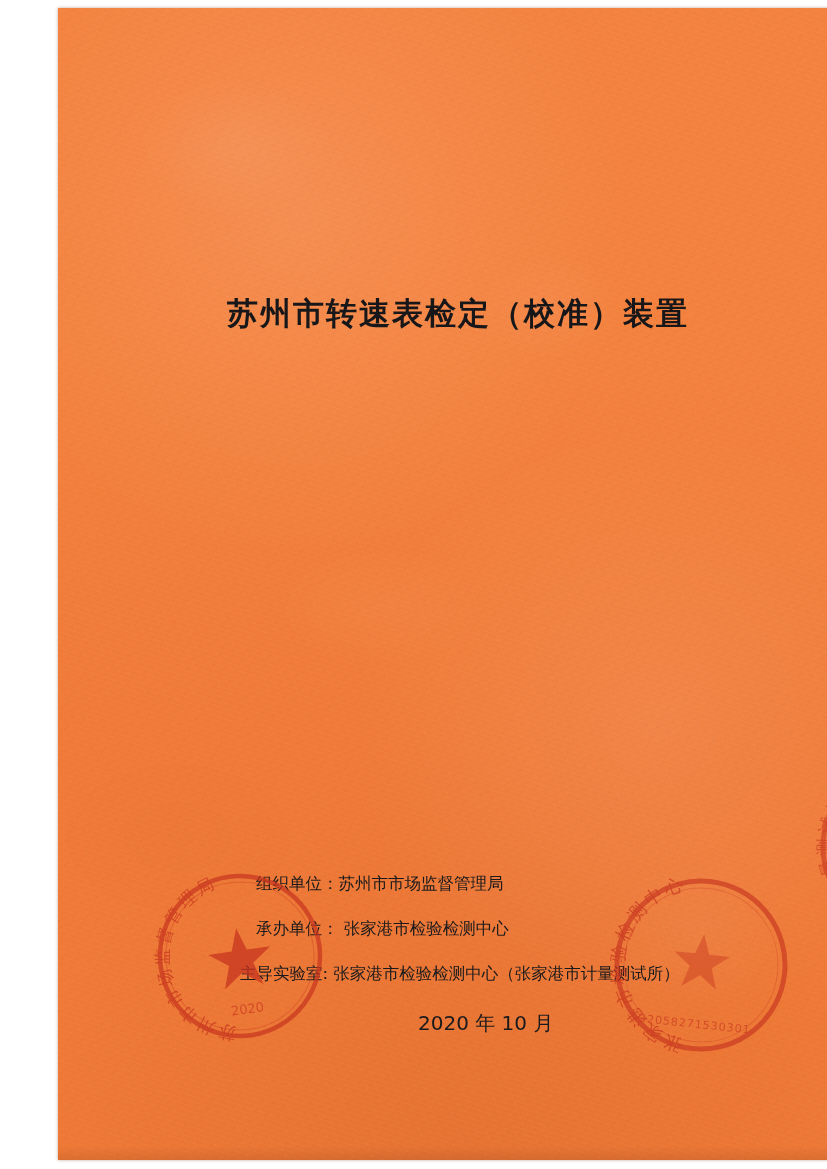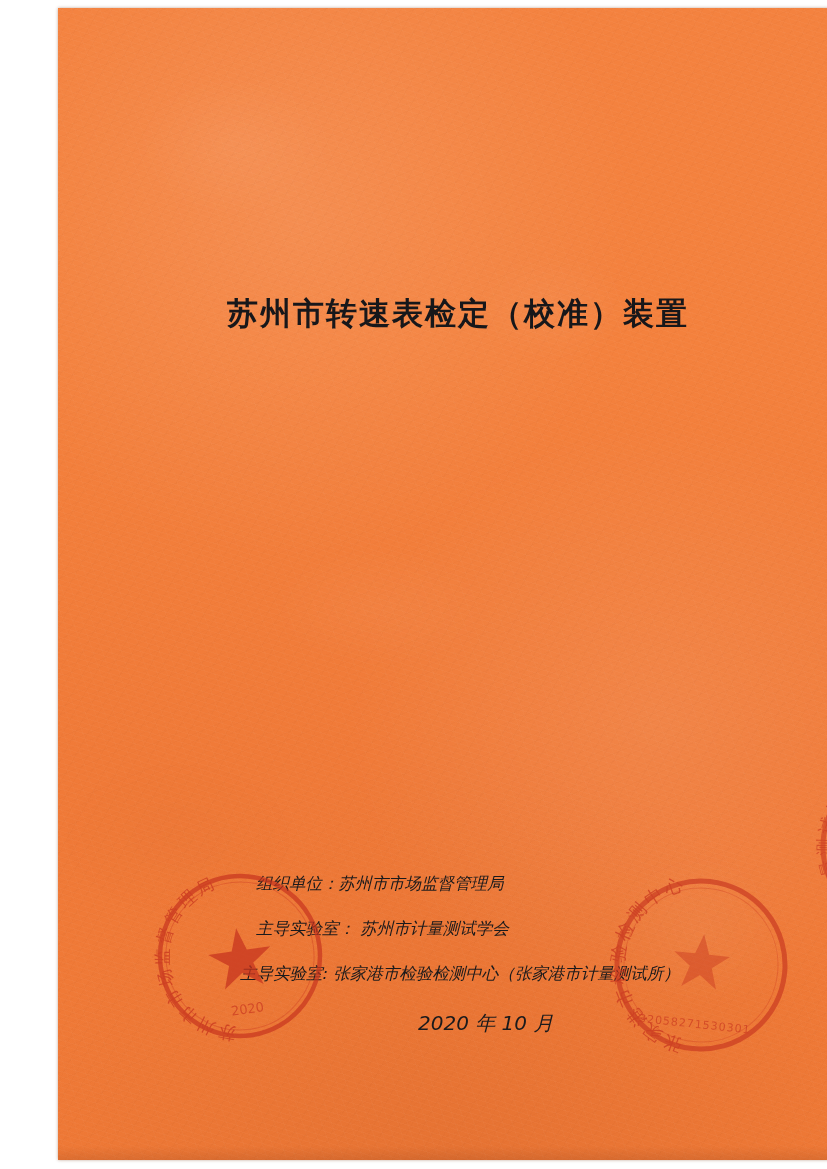--- a/index.html
+++ b/index.html
@@ -92,21 +92,20 @@
     right: 0;
     top: 868px;
     color: #18181a;
   }
   .credit-row {
     font-family: "DejaVu Sans", "Liberation Sans", sans-serif;
     font-size: 16.5px;
     line-height: 1.0;
     color: #1a1a1c;
     white-space: nowrap;
-    font-style: italic;
   }
   #credit-0 { position: absolute; left: 198px; top: 0px; }
   #credit-1 { position: absolute; left: 198px; top: 45px; }
   #credit-2 { position: absolute; left: 182px; top: 90px; }
   #credit-3 { position: absolute; left: 360px; top: 137px; font-size: 20px; }
 
   
   .seal {
     position: absolute;
     pointer-events: none;
@@ -151,21 +150,21 @@
 
     <div id="texture"></div>
     <div id="texture2"></div>
 
     <div id="title-block">
       <div class="title-line" id="title-line-1">苏州市转速表检定（校准）装置</div>
     </div>
 
     <div id="credits">
       <div class="credit-row" id="credit-0">组织单位：苏州市市场监督管理局</div>
-      <div class="credit-row" id="credit-1">主导实验室： 苏州市计量测试学会</div>
+      <div class="credit-row" id="credit-1">承办单位： 张家港市检验检测中心</div>
       <div class="credit-row" id="credit-2">主导实验室: 张家港市检验检测中心（张家港市计量测试所）</div>
       <div class="credit-row" id="credit-3">2020 年 10 月</div>
     </div>
 
     <div class="seal" id="seal-left">
       <svg width="180" height="180" viewBox="0 0 180 180" aria-hidden="true">
         <circle cx="90" cy="90" r="80" fill="none" stroke="#c7341f" stroke-width="4.5" opacity="0.85"></circle>
         <circle cx="90" cy="90" r="74" fill="none" stroke="#c7341f" stroke-width="1" opacity="0.45"></circle>
         <path id="sealArcL" d="M 90 162 A 72 72 0 1 1 90 18" fill="none" stroke="none"></path>
         <text class="seal-text" font-size="17" letter-spacing="3" opacity="0.9">

